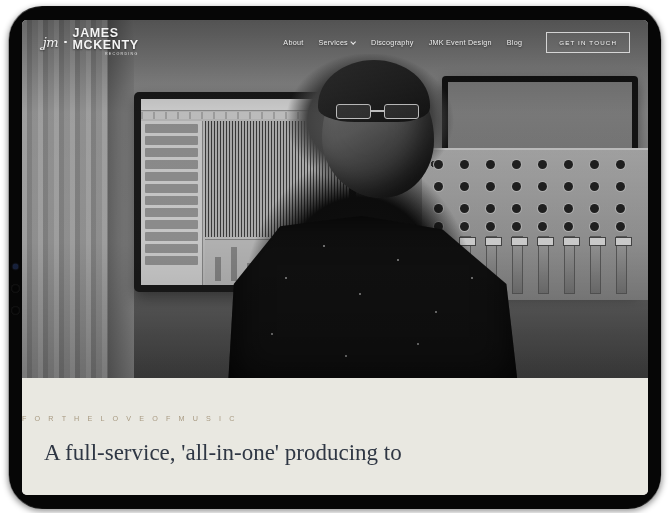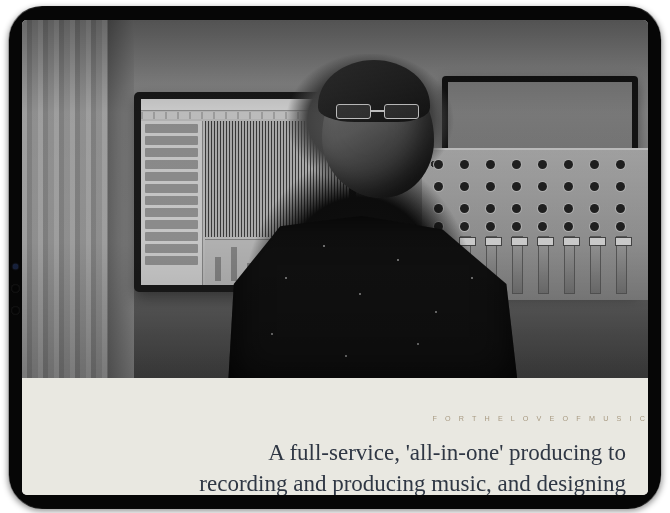--- a/index.html
+++ b/index.html
@@ -242,21 +242,21 @@
   .hero-h {
     font-family:"Liberation Serif", serif;
     font-size:30px; line-height:1.2; color:#ffffff; font-weight:normal;
     text-shadow:0 2px 8px rgba(0,0,0,.5);
   }
 
   
   #band {
     position:absolute; left:0; top:358px; width:100%; bottom:0;
     background:#e9e8e1;
-    text-align:right;
+    text-align:left;
     overflow:hidden;
   }
   #band-eyebrow {
     margin-top:36px;
     font-size:7.2px; letter-spacing:3.1px; color:#a89a82;
   }
   #band-h {
     margin-top:15px;
     font-family:"Liberation Serif", serif;
     font-size:23px; line-height:1.33; color:#2f3744; font-weight:normal;
@@ -367,28 +367,55 @@
       <div class="hair"></div>
       <div class="glasses">
         <span class="lens l"></span>
           <span class="bridge"></span>
           <span class="lens r"></span>
       </div>
 
       <div class="hero-veil"></div>
 
       <div id="topnav">
-
+        <div id="logo">
+          <span class="logo-mono">ʝm</span>
+          <span class="logo-dot"></span>
+          <span class="logo-stack">
+            <span class="logo-l1">JAMES</span>
+            <span class="logo-l2">MCKENTY</span>
+            <span class="logo-sub">RECORDING</span>
+          </span>
+        </div>
+
+        <div id="navlinks">
+          <span class="navlink">
+            <span>About</span>
+          </span>
+          <span class="navlink">
+            <span>Services</span>
+            <span class="chev"></span>
+          </span>
+          <span class="navlink">
+            <span>Discography</span>
+          </span>
+          <span class="navlink">
+            <span>JMK Event Design</span>
+          </span>
+          <span class="navlink">
+            <span>Blog</span>
+          </span>
+          <span id="cta">GET IN TOUCH</span>
+        </div>
       </div>
 
     </div>
 
     <div id="band">
       <div id="band-eyebrow">F O R   T H E   L O V E   O F   M U S I C</div>
       <div id="band-h">
         <div>A full-service, 'all-in-one' producing to</div>
-        <div>recording and producing music, and designing</div>
 
       </div>
     </div>
 
   </div>
 </div>
 
 </body></html>

